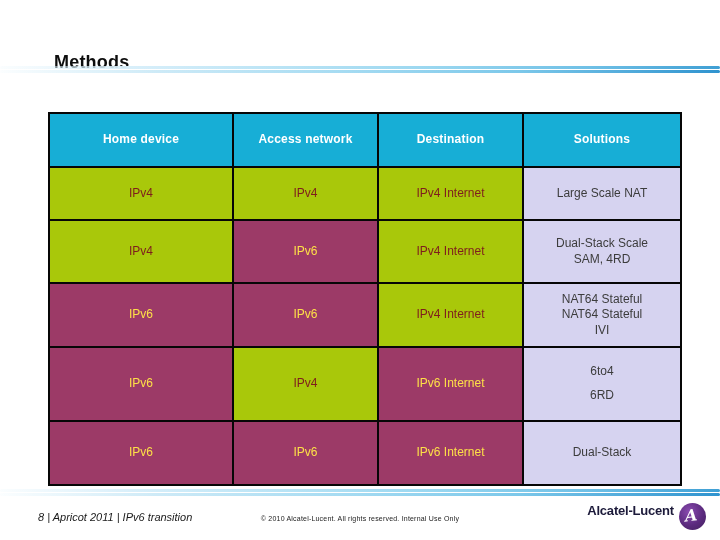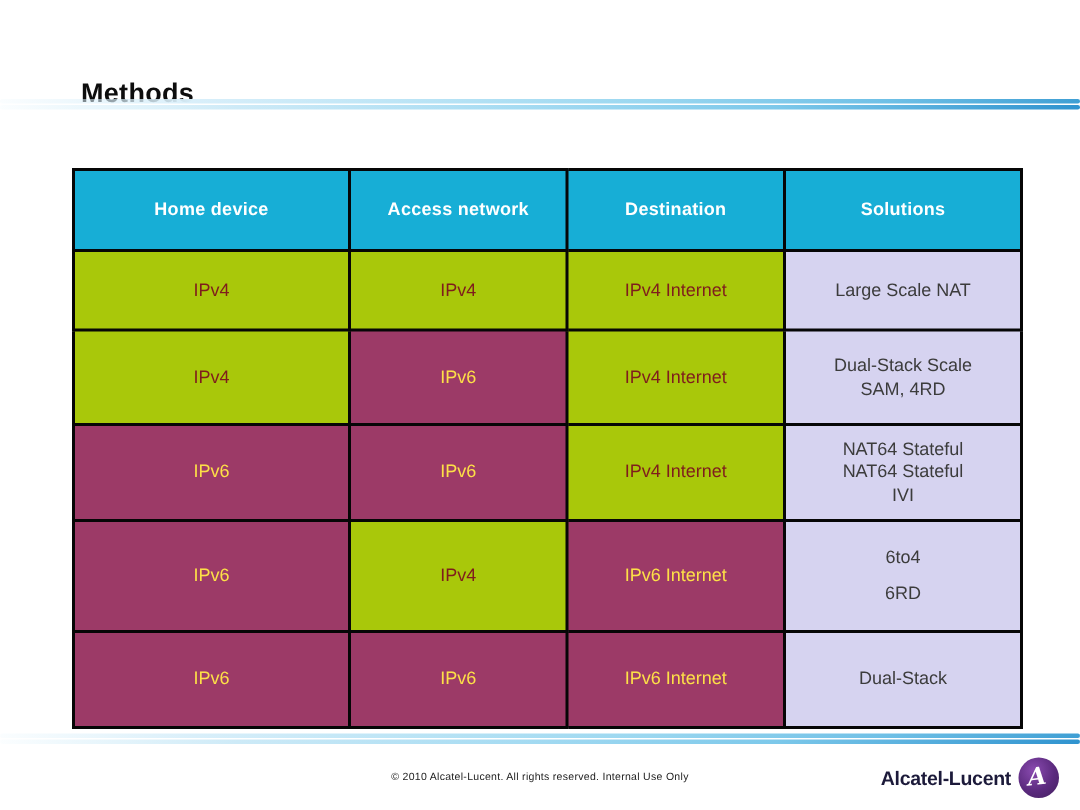--- a/index.html
+++ b/index.html
@@ -54,21 +54,21 @@
   .footer-pageinfo{
     position:absolute;left:38px;top:511px;
     font-size:11px;font-style:italic;color:#1a1a1a;
   }
   .footer-copyright{
     position:absolute;left:0;right:0;top:515px;text-align:center;
     font-size:7px;color:#222;letter-spacing:.2px;
   }
   .footer-logo{
     position:absolute;right:14px;top:503px;height:30px;
-    display:flex;align-items:center;gap:5px;
+    display:flex;gap:5px;
   }
   .logo-text{
     font-size:13px;font-weight:600;color:#1c1a3a;letter-spacing:-.2px;
   }
   .logo-mark{
     width:27px;height:27px;border-radius:50%;
     background:radial-gradient(circle at 38% 32%,#8a4bb0 0%,var(--logo-purple,#5B2A7E) 55%,#43205e 100%);
     display:flex;align-items:center;justify-content:center;
   }
   .logo-mark span{
@@ -153,20 +153,21 @@
       </td>
     </tr>
   </tbody>
     </table>
 
   <div class="swoosh swoosh-bottom">
     <div class="ln1"></div>
       <div class="ln2"></div>
   </div>
 
+  <div class="footer-pageinfo">8 | Apricot 2011 | IPv6 transition</div>
 
   <div class="footer-copyright">© 2010 Alcatel-Lucent. All rights reserved. Internal Use Only</div>
 
   <div class="footer-logo">
     <span class="logo-text">Alcatel-Lucent</span>
     <span class="logo-mark">
       <span>A</span>
     </span>
   </div>
 

